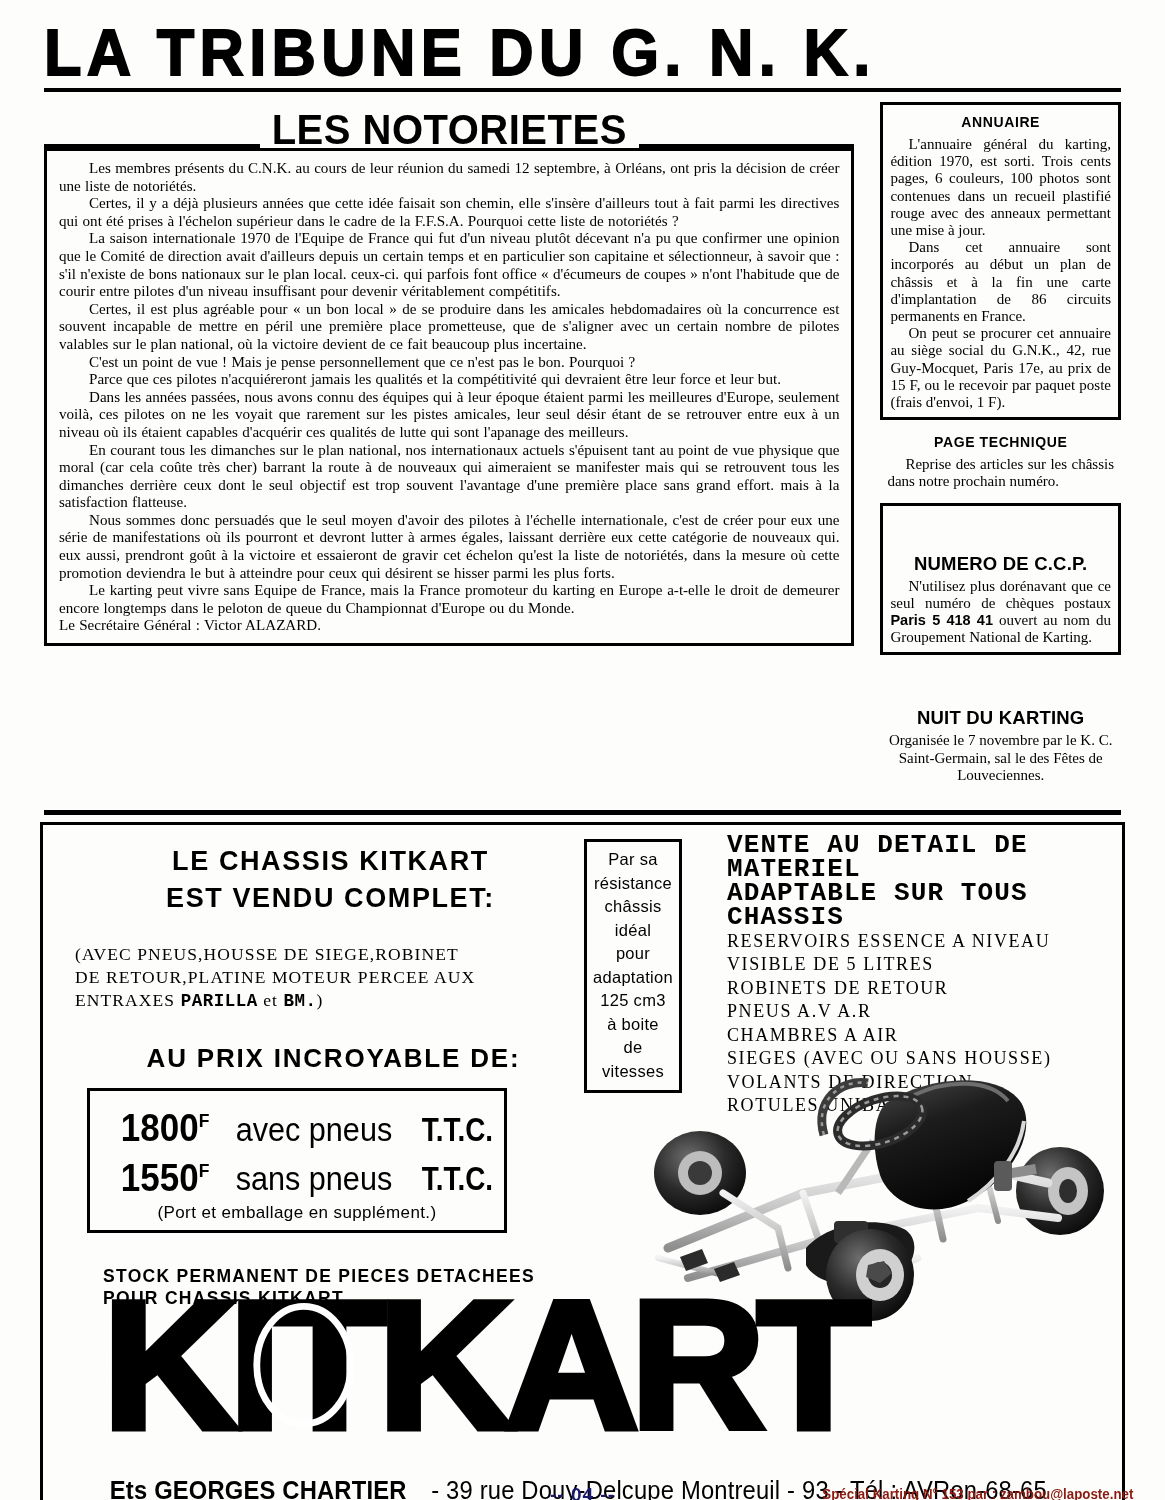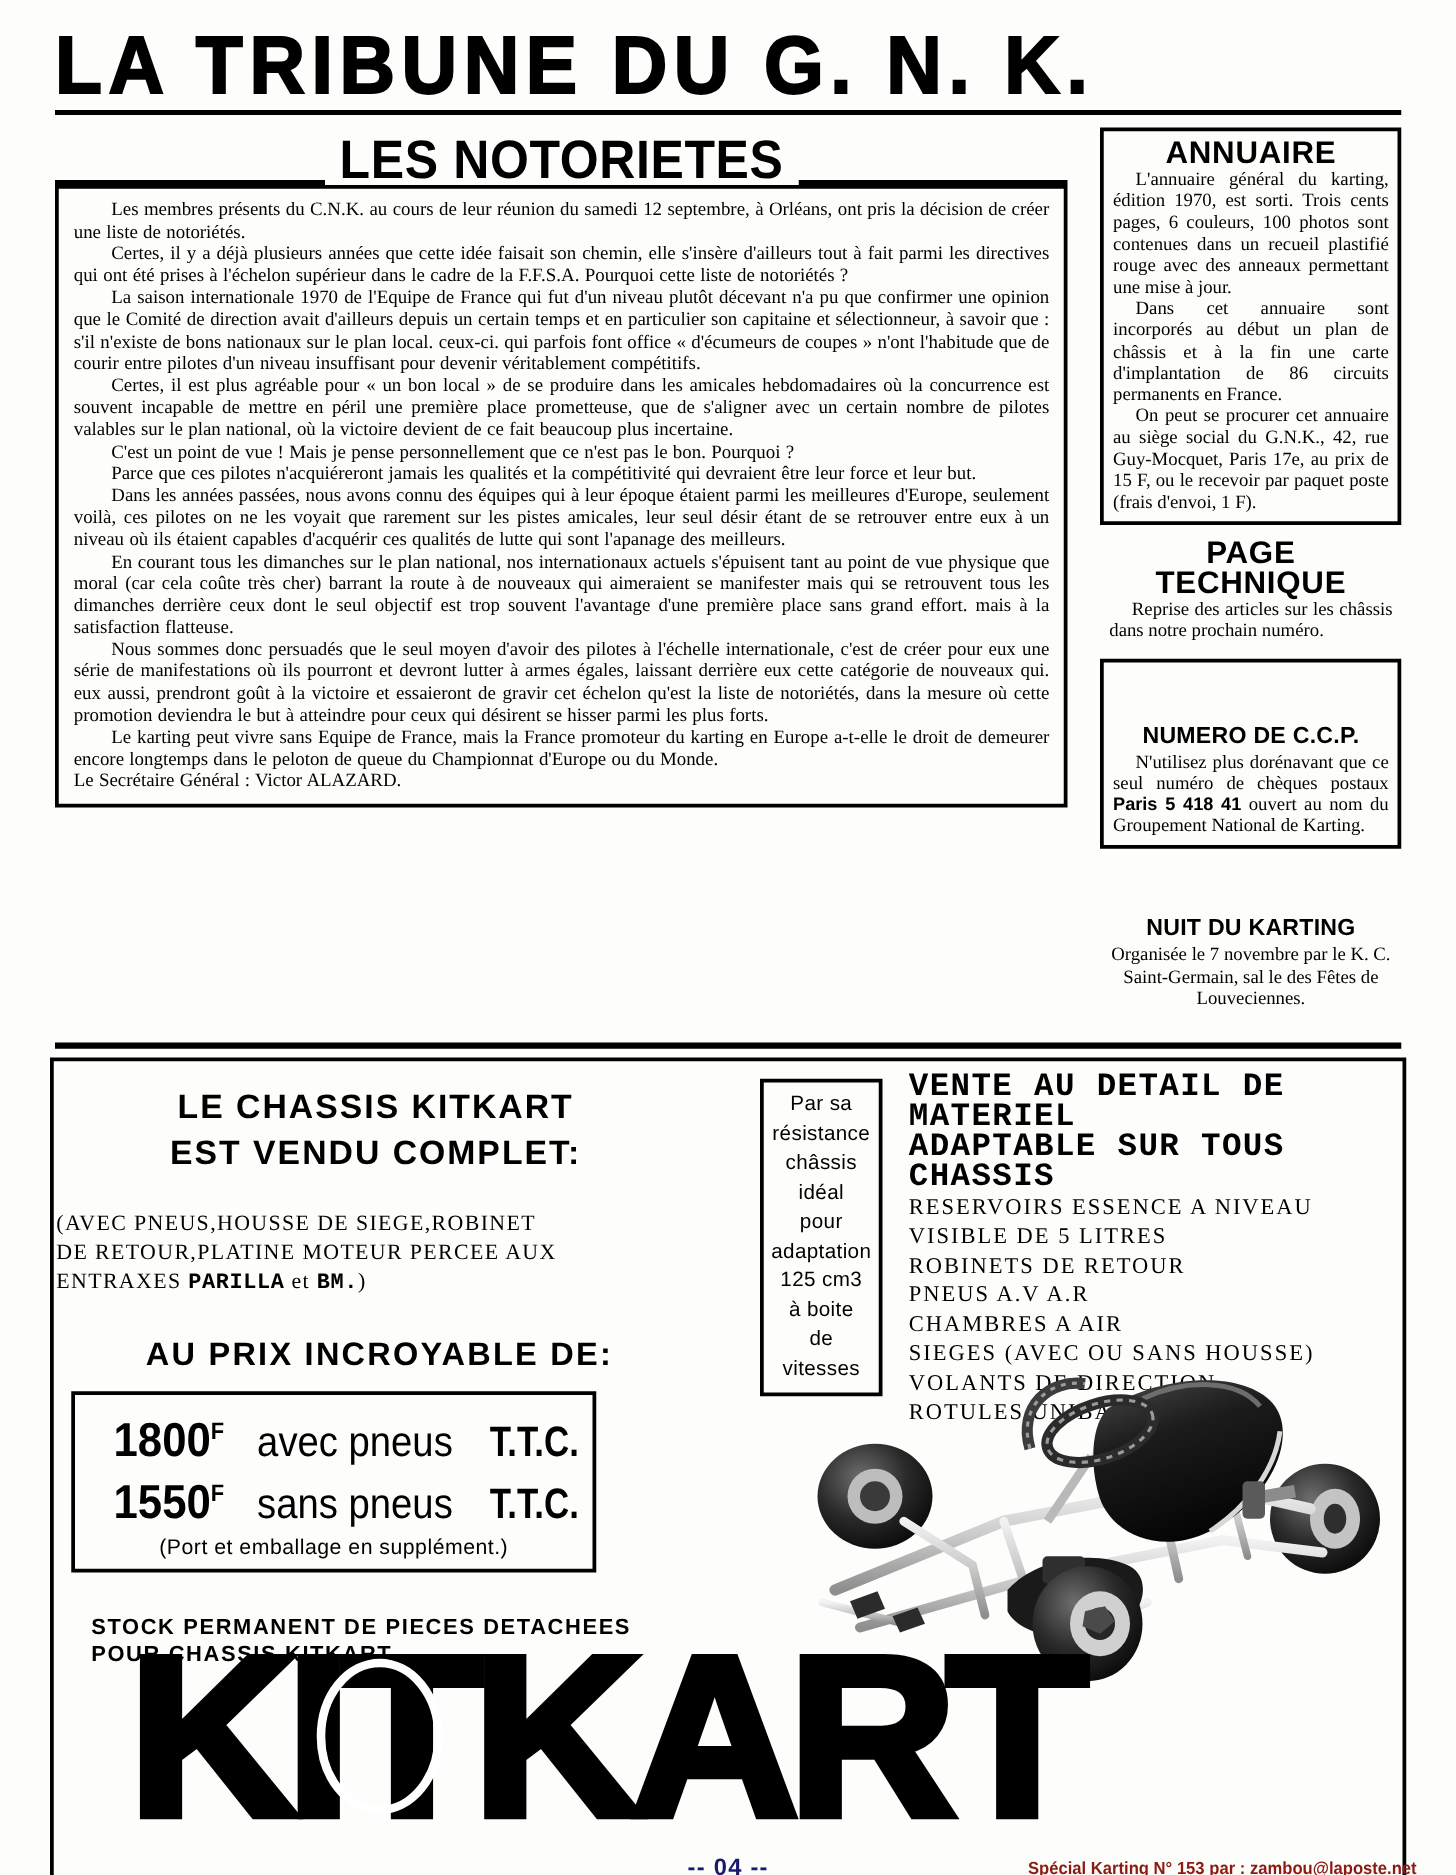--- a/index.html
+++ b/index.html
@@ -92,21 +92,21 @@
     padding: 5px 7px 6px 7px;
     margin-bottom: 7px;
   }
   .side-open {
     padding: 3px 7px 5px 7px;
     margin-bottom: 7px;
   }
   .side-title {
     font-family: "Liberation Sans", sans-serif;
     font-weight: bold;
-    font-size: 25px;
+    font-size: 14px;
     line-height: 24px;
     text-align: center;
     letter-spacing: 0.6px;
     margin-bottom: 2px;
   }
   .side-title.small { font-size: 18.5px; letter-spacing: 0.2px; margin-top: 41px; }
   .side-body {
     font-family: "Liberation Serif", serif;
     font-size: 15px;
     line-height: 17.2px;
@@ -126,21 +126,21 @@
     border-top: 5px solid #000;
   }
   .ad-box {
     margin: 7px 40px 0 40px;
     border: 3px solid #000;
     height: 700px;
     position: relative;
     overflow: hidden;
   }
 
-  .ad-left { position: absolute; left: 2px; top: 18px; width: 545px; }
+  .ad-left { position: absolute; left: 32px; top: 18px; width: 545px; }
   .ad-headline {
     font-family: "Liberation Sans", sans-serif;
     font-weight: bold;
     font-size: 27px;
     line-height: 37px;
     letter-spacing: 1.6px;
     text-align: center;
     padding-right: 34px;
   }
   .ad-sub {
@@ -202,21 +202,21 @@
     font-size: 17.5px;
     line-height: 22px;
     letter-spacing: 1.3px;
     margin-top: 32px;
     margin-left: 28px;
   }
 
   
   .mid-box {
     position: absolute;
-    left: 565px; top: 14px;
+    left: 541px; top: 14px;
     width: 98px;
     border: 3px solid #000;
     padding: 6px 4px 7px 4px;
     text-align: center;
   }
   .mid-line {
     font-family: "Liberation Sans", sans-serif;
     font-size: 16.5px;
     line-height: 23.5px;
     letter-spacing: 0.3px;

